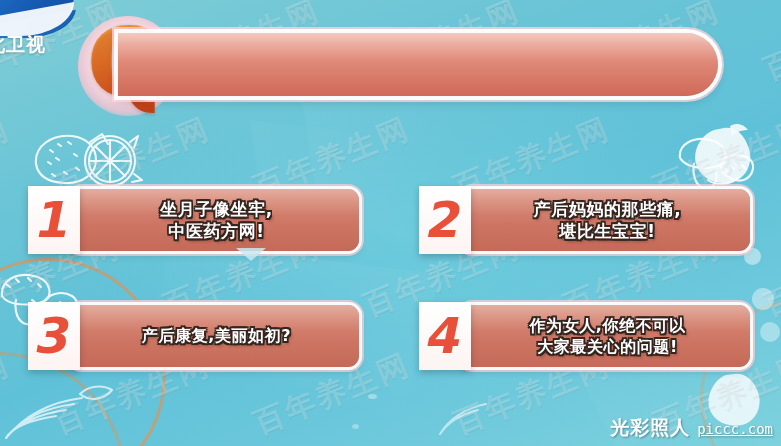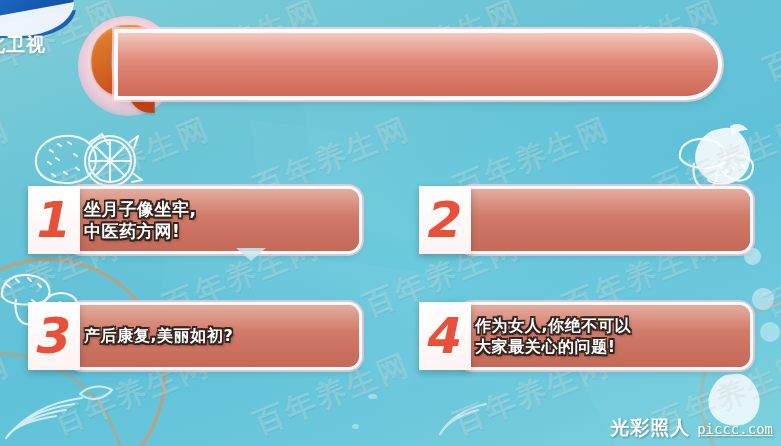--- a/index.html
+++ b/index.html
@@ -135,21 +135,21 @@
     z-index:3;
   }
   .card .badge span{
     display:block;width:52px;height:68px;line-height:68px;text-align:center;
     font-family:"DejaVu Sans","Liberation Sans",sans-serif;
     font-size:50px;font-weight:700;font-style:italic;
     color:#e8503a;
   }
   .card .lines{
     position:absolute;left:66px;top:0;right:10px;height:62px;
-    display:flex;flex-direction:column;justify-content:center;
+    display:flex;flex-direction:column;justify-content:center;align-items:center;
     z-index:2;
   }
   .card .lines div{
     font-size:17px;font-weight:700;color:#ffffff;line-height:1.32;
     letter-spacing:.6px;white-space:nowrap;
     text-shadow:
       1.6px 0 0 #35251f, -1.6px 0 0 #35251f, 0 1.6px 0 #35251f, 0 -1.6px 0 #35251f,
       1.6px 1.6px 0 #35251f, -1.6px 1.6px 0 #35251f, 1.6px -1.6px 0 #35251f, -1.6px -1.6px 0 #35251f,
       2px 3px 3px rgba(40,20,15,0.42);
   }
@@ -323,20 +323,24 @@
     <div class="badge">
         <span>1</span>
       </div>
     <div class="tail"></div>
   </div>
 
   <div class="card" id="card-2">
     <div class="body">
         <div class="sheen"></div>
       </div>
+    <div class="lines">
+      <div>产后妈妈的那些痛,</div>
+      <div>堪比生宝宝!</div>
+    </div>
     <div class="badge">
         <span>2</span>
       </div>
   </div>
 
   <div class="card wide" id="card-3">
     <div class="body">
         <div class="sheen"></div>
       </div>
     <div class="lines">

